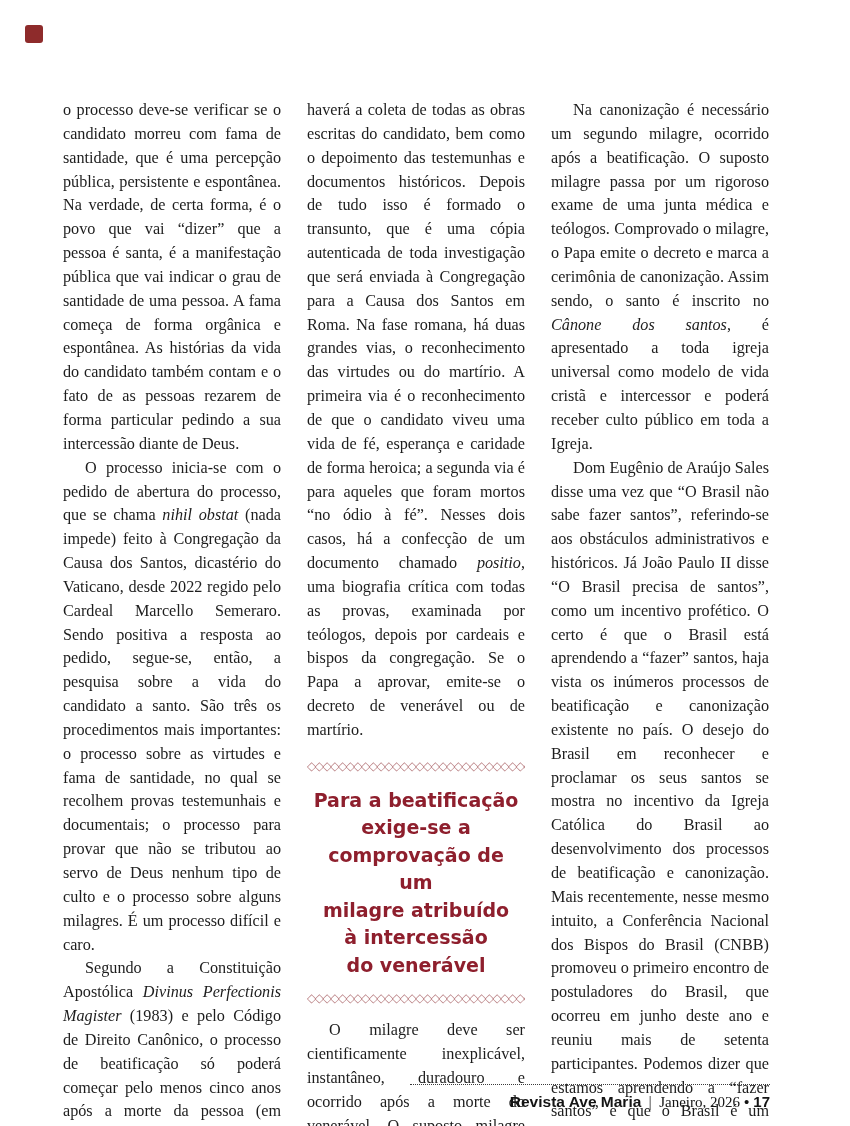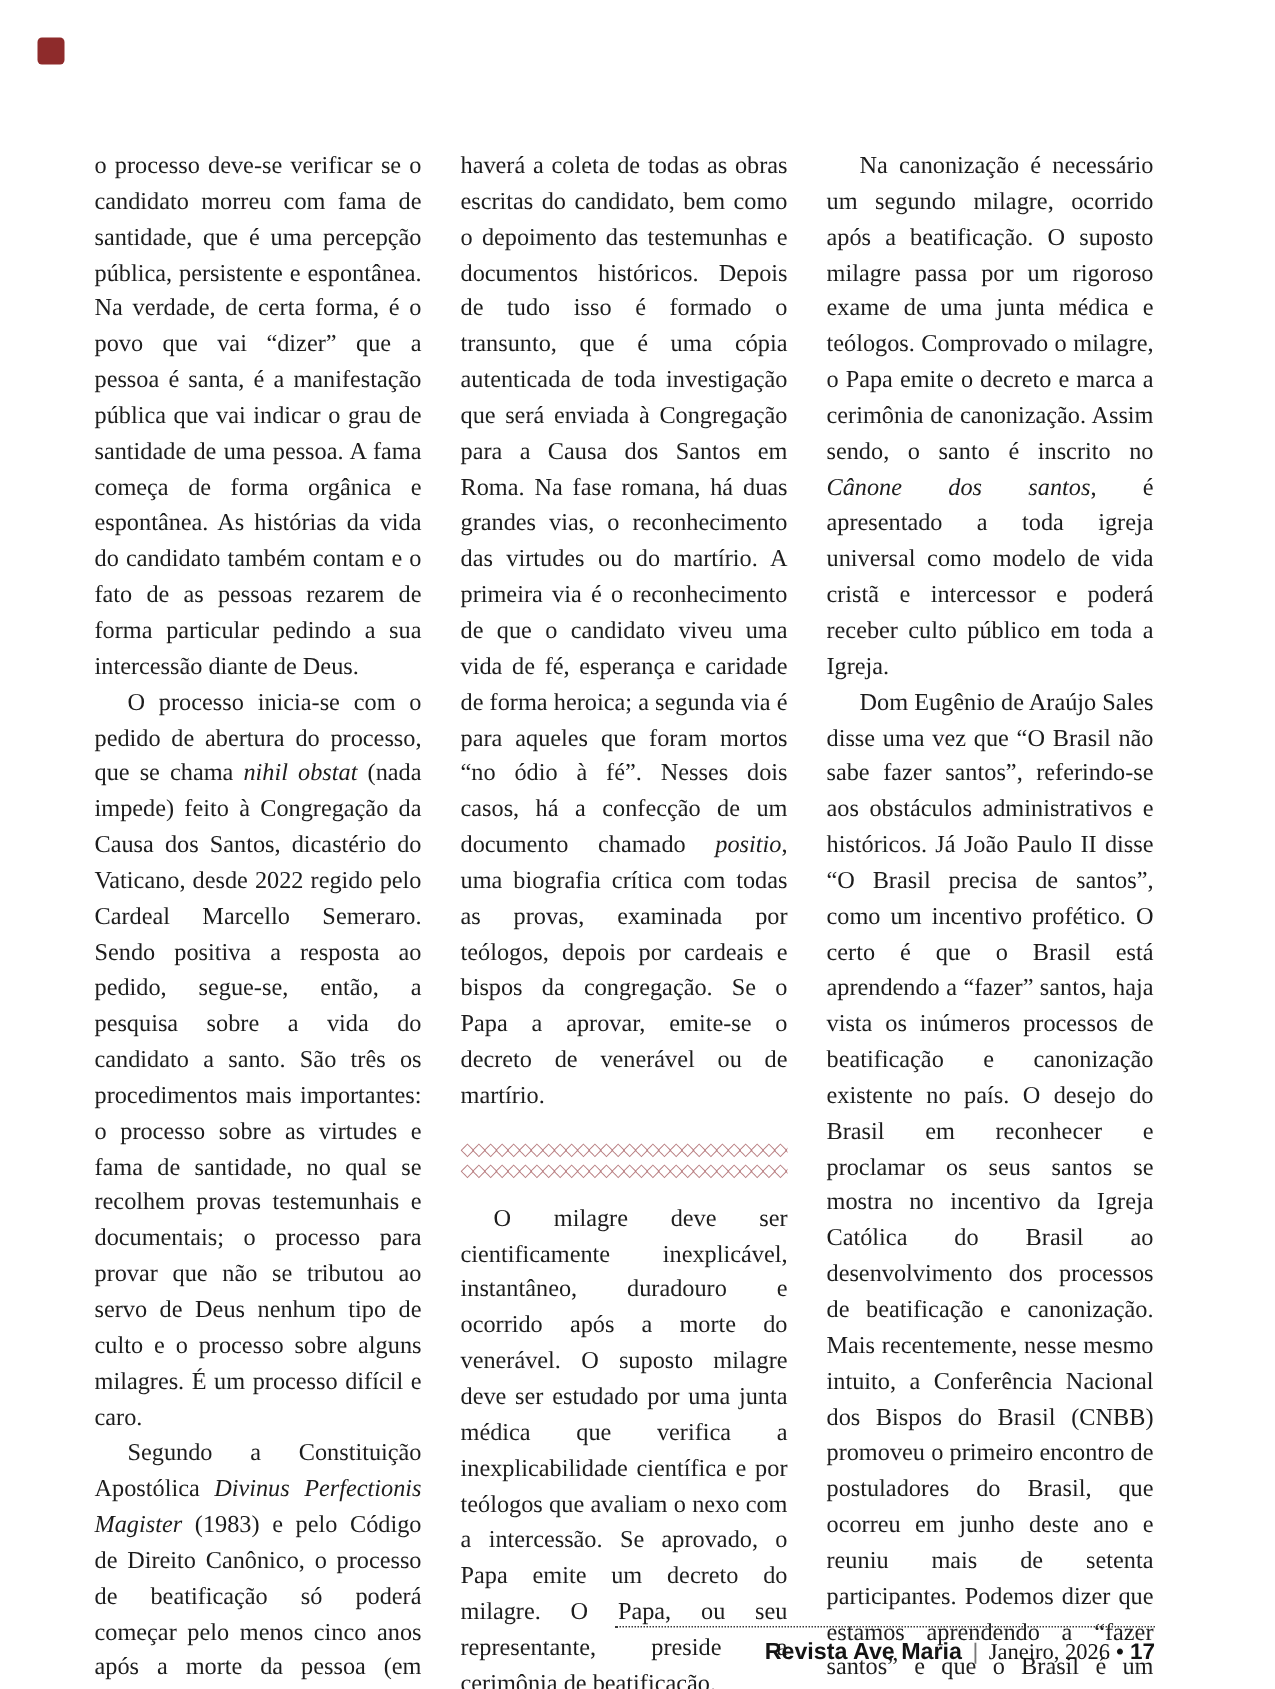--- a/index.html
+++ b/index.html
@@ -100,20 +100,26 @@
       <p><span>o processo deve-se verificar se o candidato morreu com fama de santidade, que é uma percepção pública, persistente e espontânea. Na verdade, de certa forma, é o povo que vai “dizer” que a pessoa é santa, é a manifestação pública que vai indicar o grau de santidade de uma pessoa. A fama começa de forma orgânica e espontânea. As histórias da vida do candidato também contam e o fato de as pessoas rezarem de forma particular pedindo a sua intercessão diante de Deus.</span></p>
       <p class="indent"><span>O processo inicia-se com o pedido de abertura do processo, que se chama </span><span style="font-style: italic;">nihil obstat</span><span> (nada impede) feito à Congregação da Causa dos Santos, dicastério do Vaticano, desde 2022 regido pelo Cardeal Marcello Semeraro. Sendo positiva a resposta ao pedido, segue-se, então, a pesquisa sobre a vida do candidato a santo. São três os procedimentos mais importantes: o processo sobre as virtudes e fama de santidade, no qual se recolhem provas testemunhais e documentais; o processo para provar que não se tributou ao servo de Deus nenhum tipo de culto e o processo sobre alguns milagres. É um processo difícil e caro.</span></p>
       <p class="indent"><span>Segundo a Constituição Apostólica </span><span style="font-style: italic;">Divinus Perfectionis Magister</span><span> (1983) e pelo Código de Direito Canônico, o processo de beatificação só poderá começar pelo menos cinco anos após a morte da pessoa (em alguns casos o Papa pode dispensar esse prazo, como nos casos de Madre Teresa de Calcutá ou de João Paulo II). A partir da autorização papal é nomeado um postulador que recolherá toda a documentação. Também</span></p>
     </div>
 
     <div class="col">
       <p><span>haverá a coleta de todas as obras escritas do candidato, bem como o depoimento das testemunhas e documentos históricos. Depois de tudo isso é formado o transunto, que é uma cópia autenticada de toda investigação que será enviada à Congregação para a Causa dos Santos em Roma. Na fase romana, há duas grandes vias, o reconhecimento das virtudes ou do martírio. A primeira via é o reconhecimento de que o candidato viveu uma vida de fé, esperança e caridade de forma heroica; a segunda via é para aqueles que foram mortos “no ódio à fé”. Nesses dois casos, há a confecção de um documento chamado </span><span style="font-style: italic;">positio</span><span>, uma biografia crítica com todas as provas, examinada por teólogos, depois por cardeais e bispos da congregação. Se o Papa a aprovar, emite-se o decreto de venerável ou de martírio.</span></p>
 
       <div class="pullquote">
         <div class="ornament">◇◇◇◇◇◇◇◇◇◇◇◇◇◇◇◇◇◇◇◇◇◇◇◇◇◇◇◇◇◇◇◇</div>
+        <div class="quote-text">Para a beatificação
+exige-se a
+comprovação de um
+milagre atribuído
+à intercessão
+do venerável</div>
         <div class="ornament">◇◇◇◇◇◇◇◇◇◇◇◇◇◇◇◇◇◇◇◇◇◇◇◇◇◇◇◇◇◇◇◇</div>
       </div>
 
       <p class="indent"><span>O milagre deve ser cientificamente inexplicável, instantâneo, duradouro e ocorrido após a morte do venerável. O suposto milagre deve ser estudado por uma junta médica que verifica a inexplicabilidade científica e por teólogos que avaliam o nexo com a intercessão. Se aprovado, o Papa emite um decreto do milagre. O Papa, ou seu representante, preside a cerimônia de beatificação.</span></p>
     </div>
 
     <div class="col">
       <p class="indent"><span>Na canonização é necessário um segundo milagre, ocorrido após a beatificação. O suposto milagre passa por um rigoroso exame de uma junta médica e teólogos. Comprovado o milagre, o Papa emite o decreto e marca a cerimônia de canonização. Assim sendo, o santo é inscrito no </span><span style="font-style: italic;">Cânone dos santos</span><span>, é apresentado a toda igreja universal como modelo de vida cristã e intercessor e poderá receber culto público em toda a Igreja.</span></p>
       <p class="indent"><span>Dom Eugênio de Araújo Sales disse uma vez que “O Brasil não sabe fazer santos”, referindo-se aos obstáculos administrativos e históricos. Já João Paulo II disse “O Brasil precisa de santos”, como um incentivo profético. O certo é que o Brasil está aprendendo a “fazer” santos, haja vista os inúmeros processos de beatificação e canonização existente no país. O desejo do Brasil em reconhecer e proclamar os seus santos se mostra no incentivo da Igreja Católica do Brasil ao desenvolvimento dos processos de beatificação e canonização. Mais recentemente, nesse mesmo intuito, a Conferência Nacional dos Bispos do Brasil (CNBB) promoveu o primeiro encontro de postuladores do Brasil, que ocorreu em junho deste ano e reuniu mais de setenta participantes. Podemos dizer que estamos aprendendo a “fazer santos” e que o Brasil é um celeiro deles.</span></p>
 

